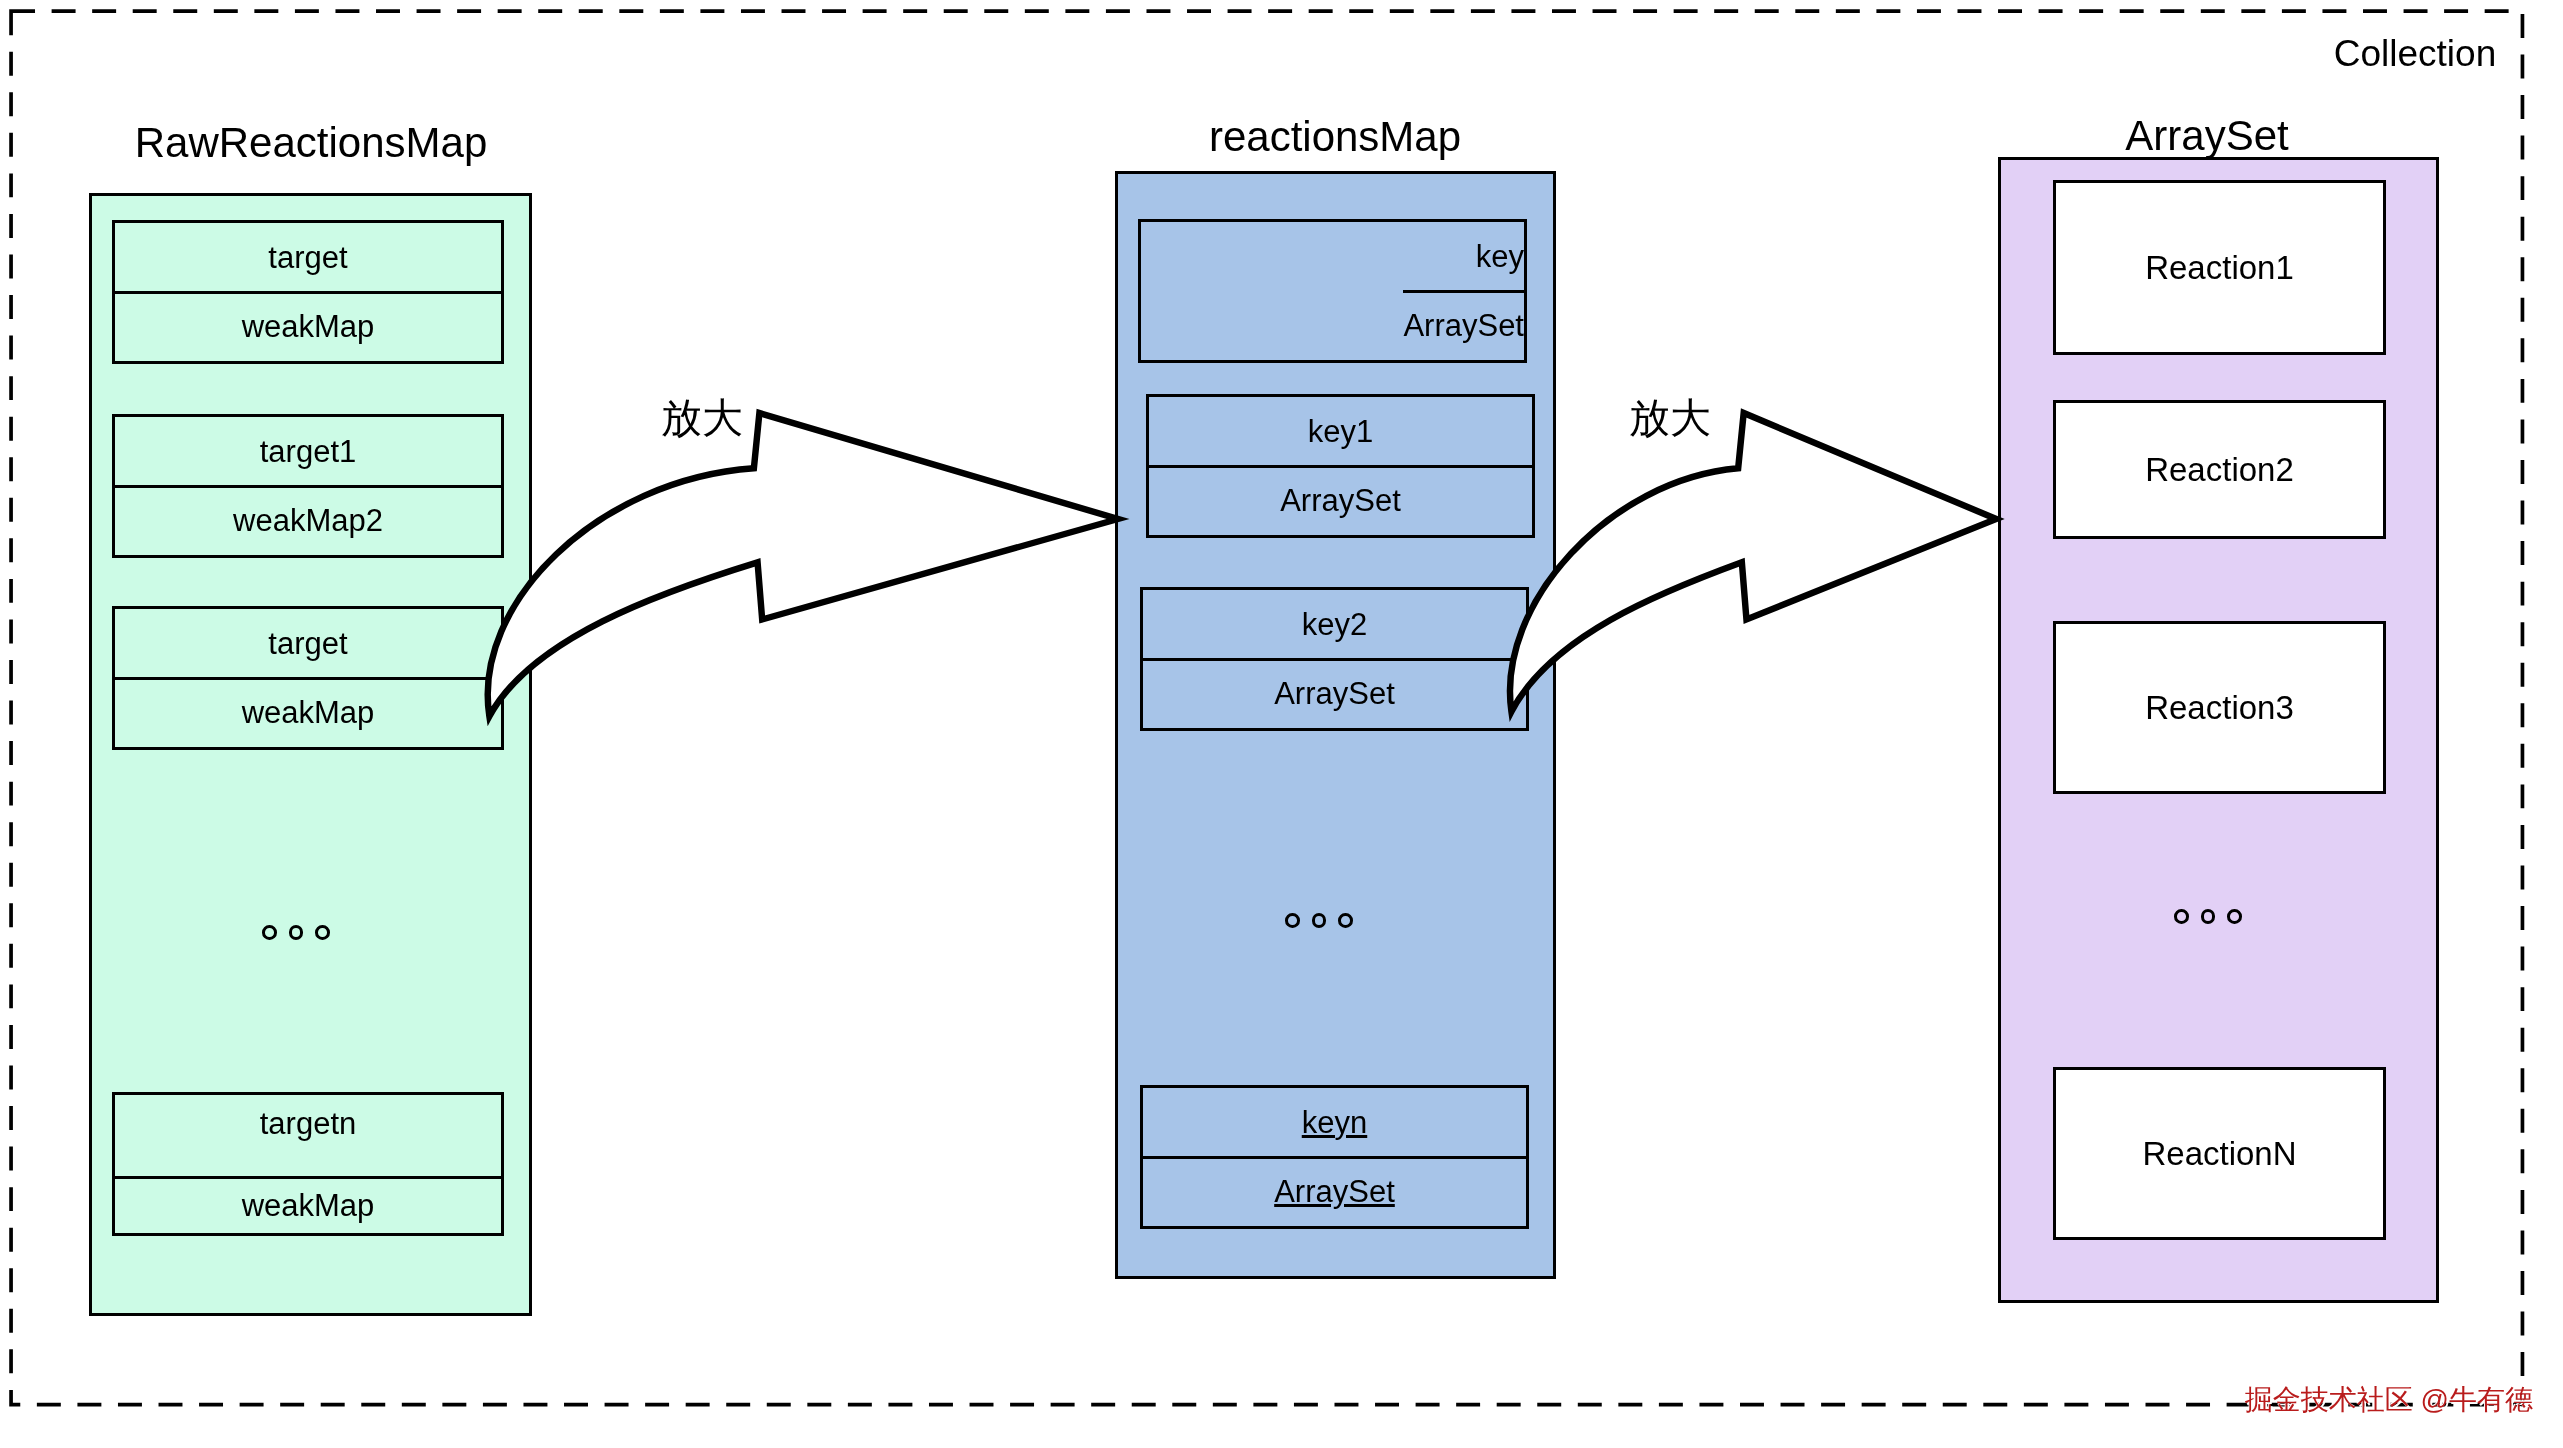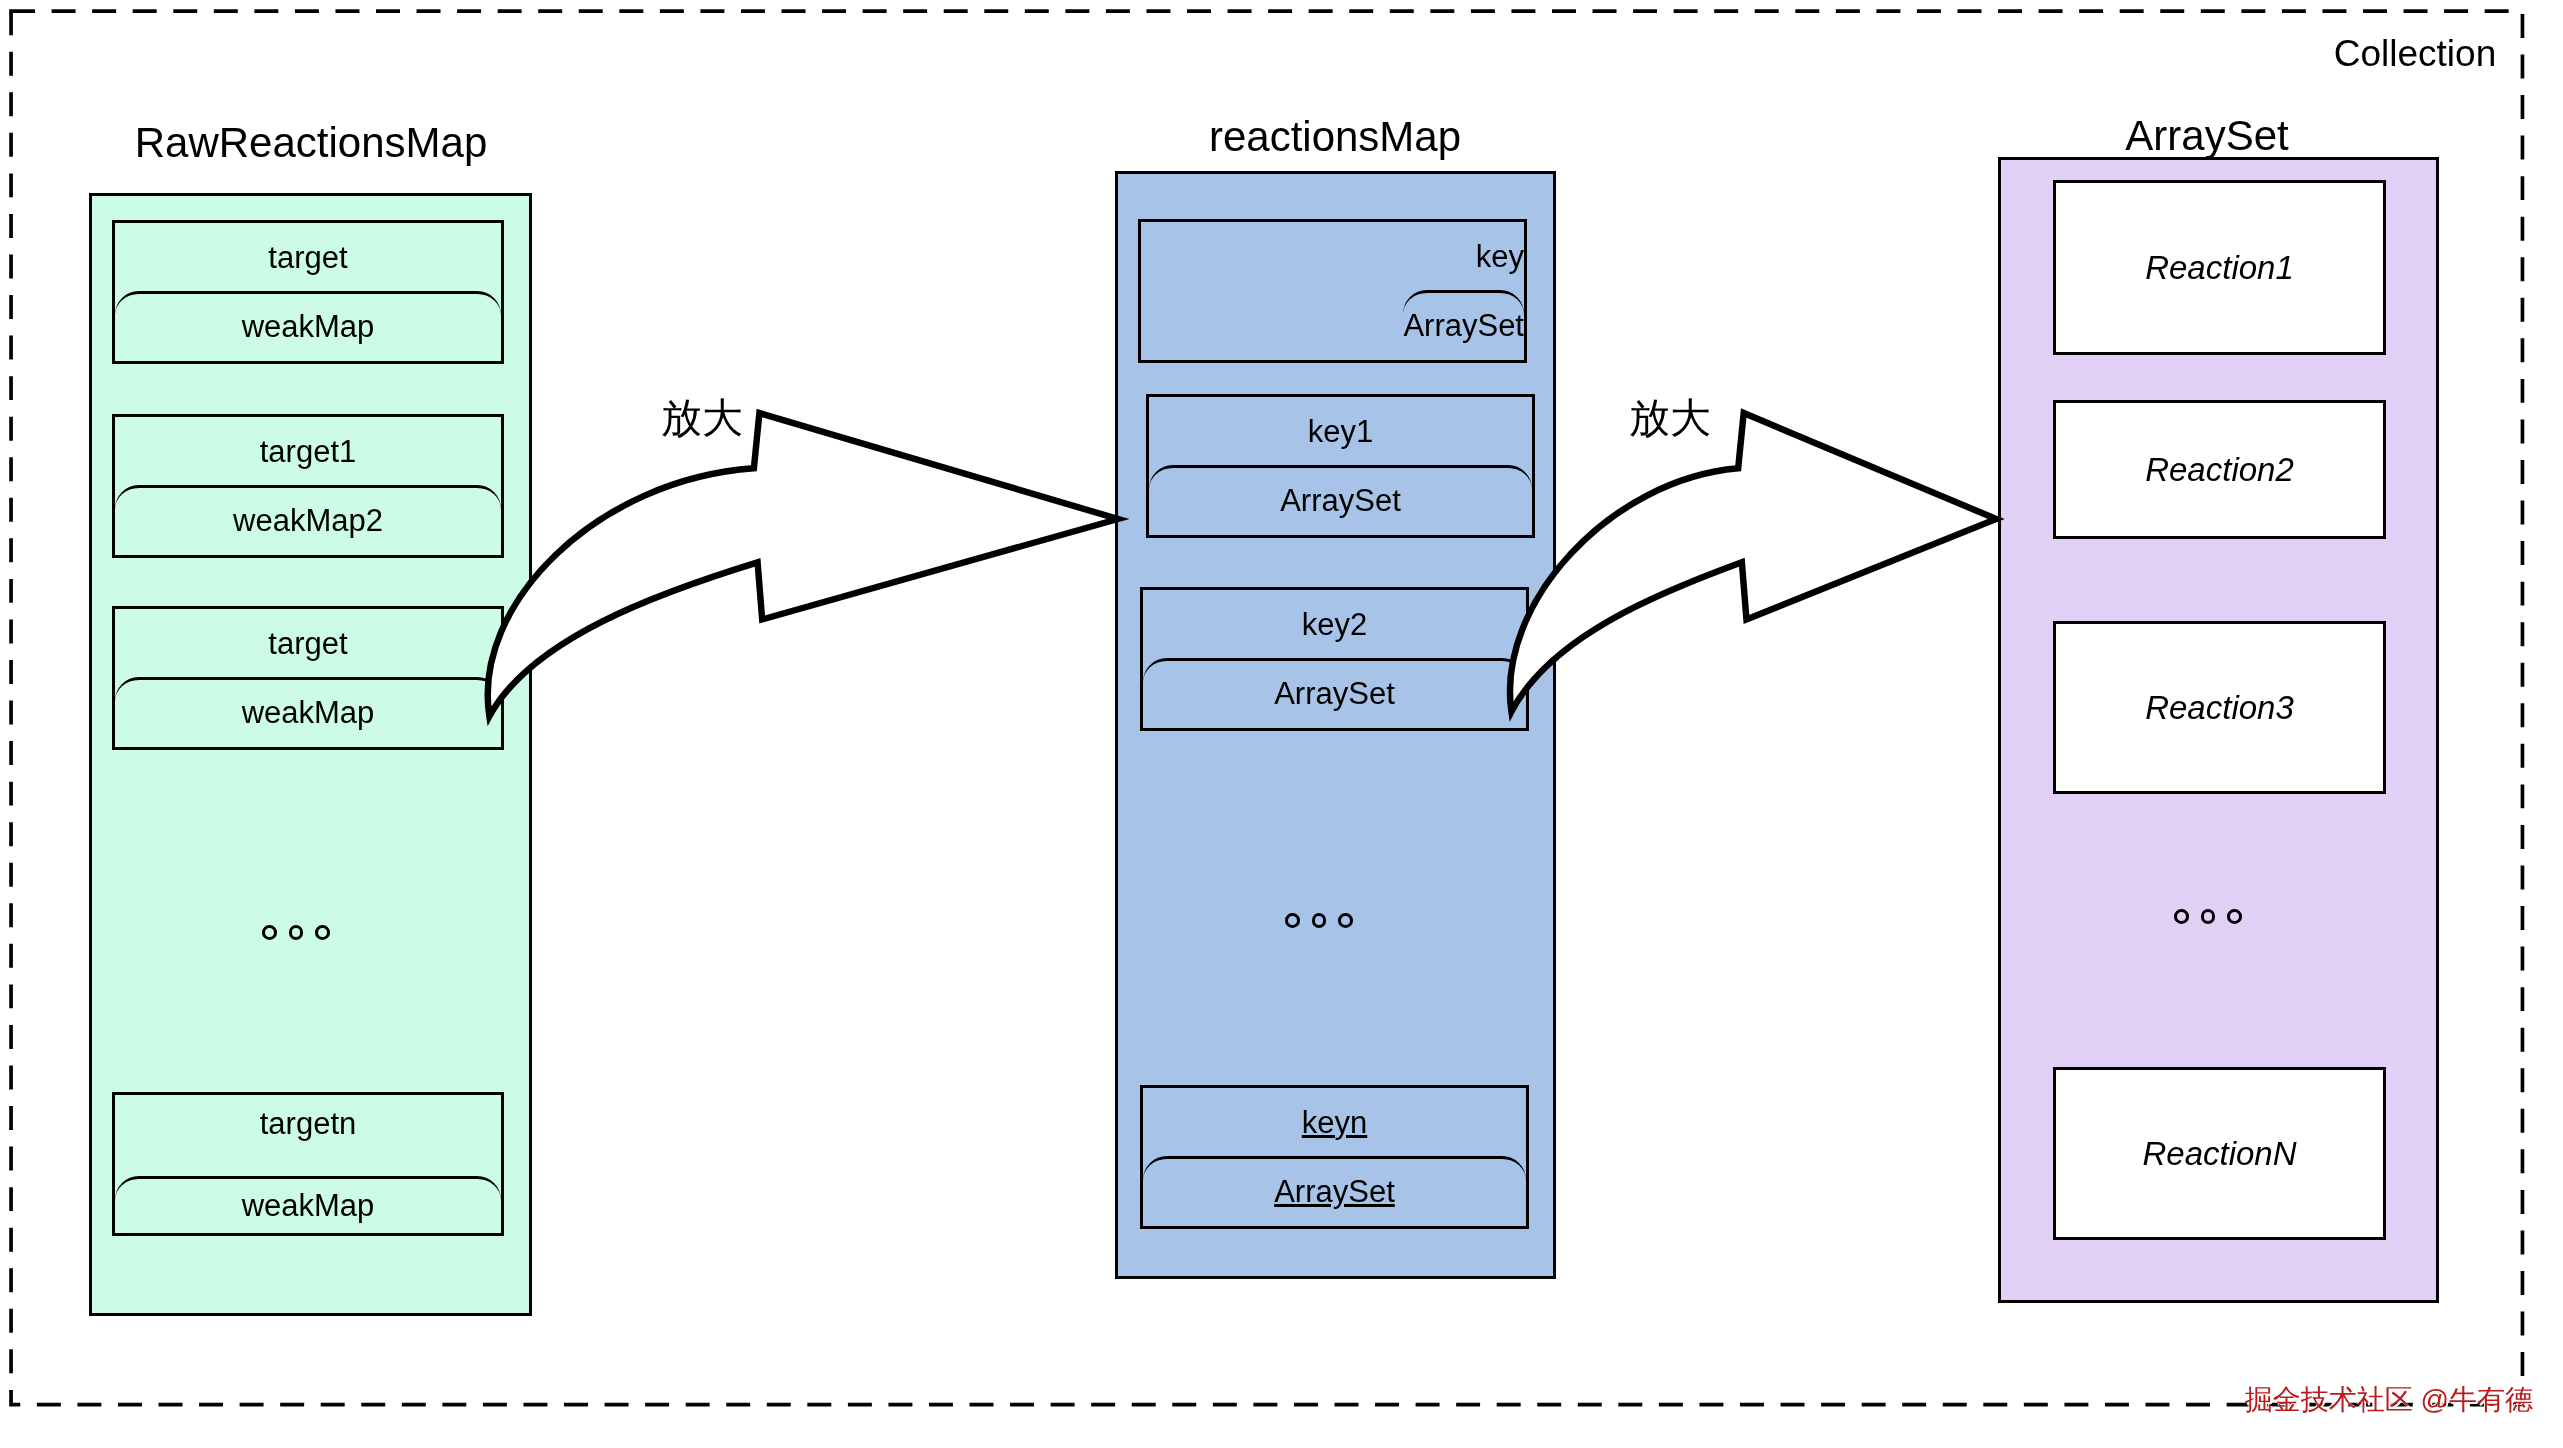--- a/index.html
+++ b/index.html
@@ -16,32 +16,32 @@
     z-index:5;pointer-events:none;
   }
   .col{
     position:absolute;
     box-sizing:border-box;
     border:3.7px solid var(--line,#000);
     z-index:1;
   }
   .col.left{background:var(--left-fill,#ccfbe6);}
   .col.middle{background:var(--middle-fill,#a7c4e8);}
-  .col.right{background:var(--right-fill,#e2d0f6);font-style:italic;}
+  .col.right{background:var(--right-fill,#e2d0f6);}
   .pair{
     position:absolute;
     box-sizing:border-box;
     border:3.7px solid var(--line,#000);
     display:flex;flex-direction:column;
   }
   .pair .cell{
     box-sizing:border-box;
     height:68px;
     display:flex;align-items:center;justify-content:center;
-    font-size:31px;line-height:31px;border-radius:24px;
+    font-size:31px;line-height:31px;
   }
   .pair .cell.value{border-top:3.7px solid var(--line,#000);}
   .item-box{
     position:absolute;
     box-sizing:border-box;
     border:3.7px solid var(--line,#000);
     background:var(--item-fill,#ffffff);
     display:flex;align-items:center;justify-content:center;
     font-size:33px;
   }

